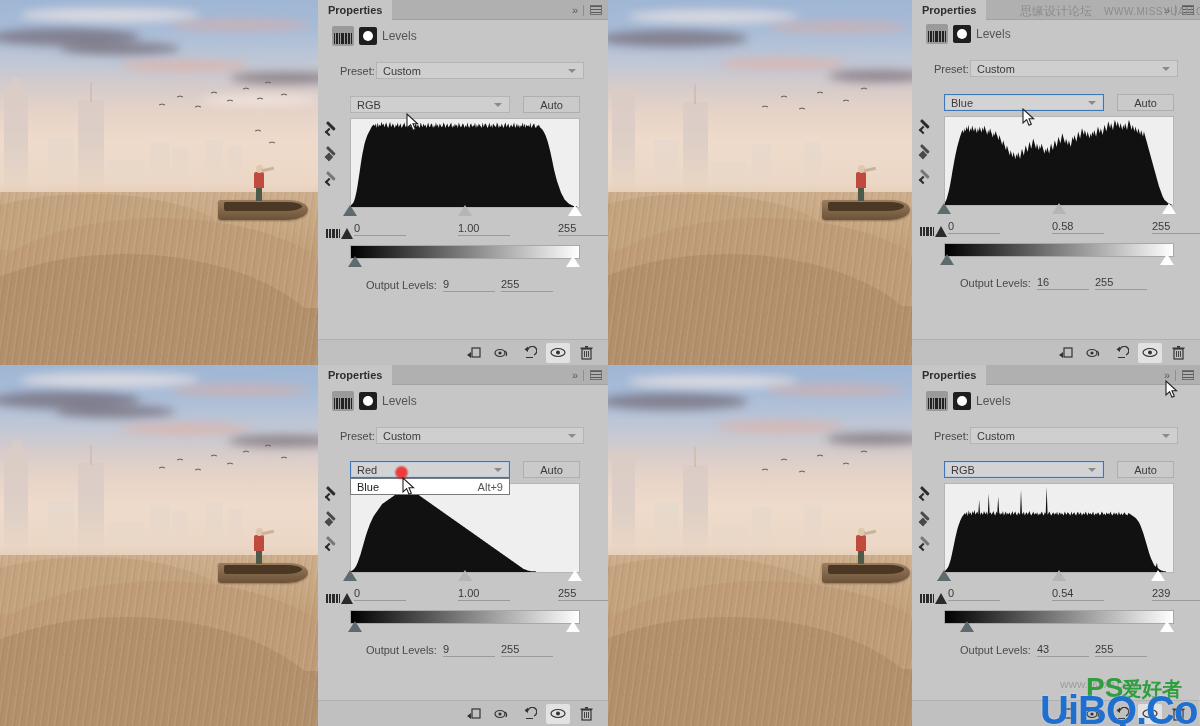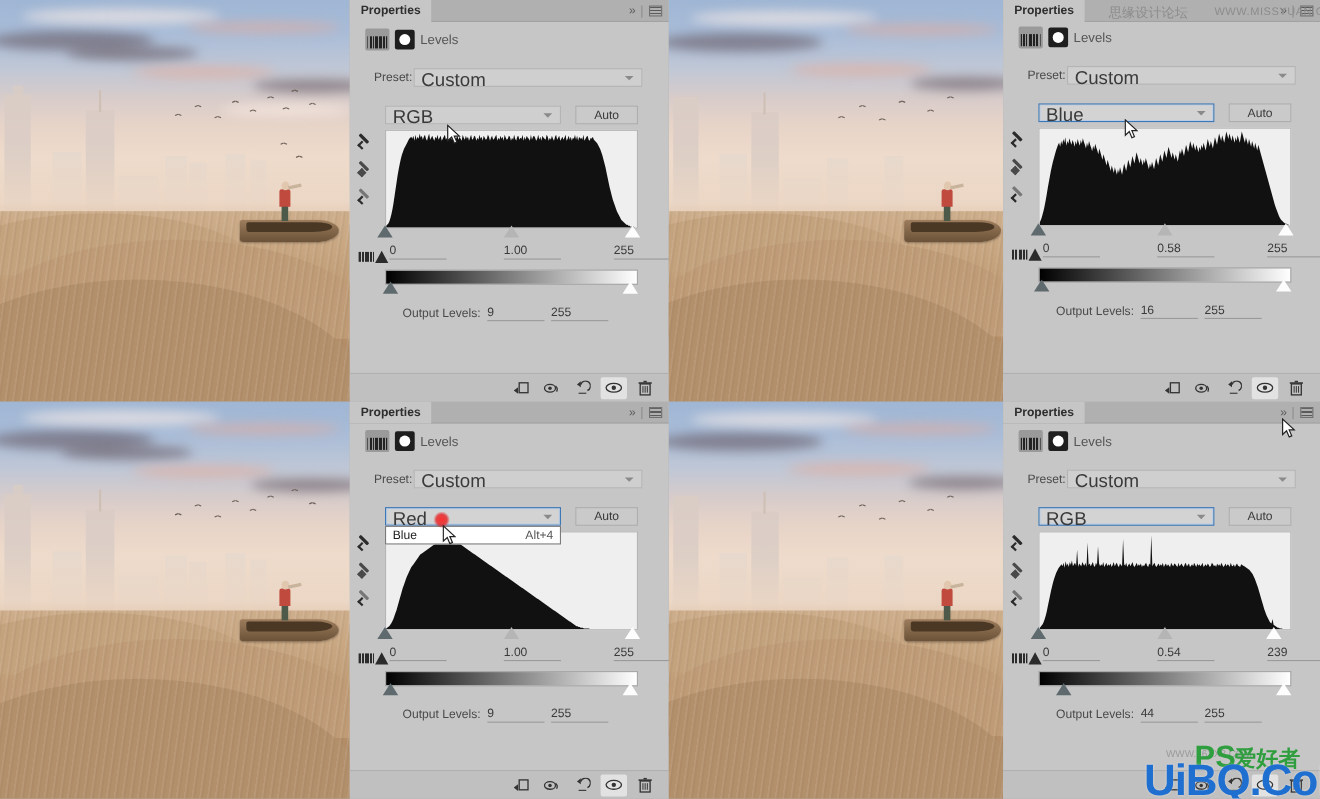--- a/index.html
+++ b/index.html
@@ -124,22 +124,22 @@
     display:flex; align-items:center; justify-content:center;
   }
   .ic-mask::after { content:''; width:10px; height:10px; background:#fff; border-radius:50%; }
   .title-text { font-size:12px; color:#555; }
 
   .preset-row { position:absolute; display:flex; align-items:center; }
   .lbl { color:#4a4a4a; font-size:11px; }
   .combo {
     position:relative; background:#cfcfcf;
     border:1px solid #b4b4b4; height:17px;
-    display:flex; align-items:flex-start; padding:0 6px;
-    font-size:17px; color:#3a3a3a;
+    display:flex; align-items:center; padding:0 6px;
+    font-size:11px; color:#3a3a3a;
   }
   .combo.focus { border:1px solid #3e77b5; background:#d3d3d3; box-shadow:0 0 0 1px #b9cee6 inset; }
   .combo .arr {
     position:absolute; right:7px; top:50%; margin-top:-2px;
     width:0;height:0;border-left:4px solid transparent;border-right:4px solid transparent;
     border-top:4px solid #8a8a8a;
   }
   .btn-auto {
     position:absolute; height:17px; background:#cacaca;
     border:1px solid #aeaeae; font-size:11px; color:#3a3a3a;
@@ -491,21 +491,21 @@
     <div class="panel" style="left:304px;top:0;width:288px;height:365px;">
       <div class="panel-tabbar">
         <div class="tab-active">Properties</div>
         <div class="tabbar-right">
           <span class="chev">»</span>
           <span class="vdiv"></span>
           <span class="menu-ic"></span>
         </div>
       </div>
 
-      <span class="wm-cn" style="left:96px;top:3px;">思缘设计论坛</span>
+      <span class="wm-cn" style="left:108px;top:3px;">思缘设计论坛</span>
       <span class="wm-url" style="left:192px;top:6px;">WWW.MISSYUAN.COM</span>
 
       <div class="title-row" style="left:14px;top:24px;">
         <span class="ic-levels"></span>
         <span class="ic-mask"></span>
         <span class="title-text">Levels</span>
       </div>
 
       <div class="preset-row" style="left:22px;top:60px;">
         <span class="lbl" style="width:36px;">Preset:</span>
@@ -687,21 +687,21 @@
 
       <span class="combo focus" style="left:32px;top:96px;width:160px;">
         <span>Red</span>
         <span class="arr"></span>
       </span>
       <span class="btn-auto" style="left:205px;top:96px;width:57px;">Auto</span>
 
       <div class="dropdown" style="left:32px;top:113px;width:160px;">
         <div class="dd-item">
           <span>Blue</span>
-          <span class="dd-key">Alt+4</span>
+          <span class="dd-key">Alt+9</span>
         </div>
       </div>
 
       <div class="tools" style="left:8px;top:120px;">
         <span class="ic-dropper">
             <i class="stem"></i>
             <i class="tip"></i>
           </span>
         <span class="ic-dropper mid">
             <i class="stem"></i>
@@ -901,21 +901,21 @@
       </div>
 
       <div class="gradbar" style="left:32px;top:245px;width:230px;"></div>
       <div class="slider-track" style="left:32px;top:256px;width:230px;">
         <span class="handle h-black" style="left:16px;"></span>
         <span class="handle h-white" style="left:216px;"></span>
       </div>
 
       <div class="out-row" style="left:48px;top:278px;">
         <span class="out-lbl">Output Levels:</span>
-        <span class="out-val">44</span>
+        <span class="out-val">43</span>
         <span class="out-val" style="margin-left:6px;">255</span>
       </div>
 
       <div class="footer">
         <span class="fbtn">
           <svg width="14" height="12" viewBox="0 0 14 12">
               <rect x="5" y="1" width="8" height="9" fill="none" stroke="#333" stroke-width="1.2"></rect>
               <path d="M0 8 L4 5 L4 11 Z" fill="#333"></path>
             </svg>
         </span>

